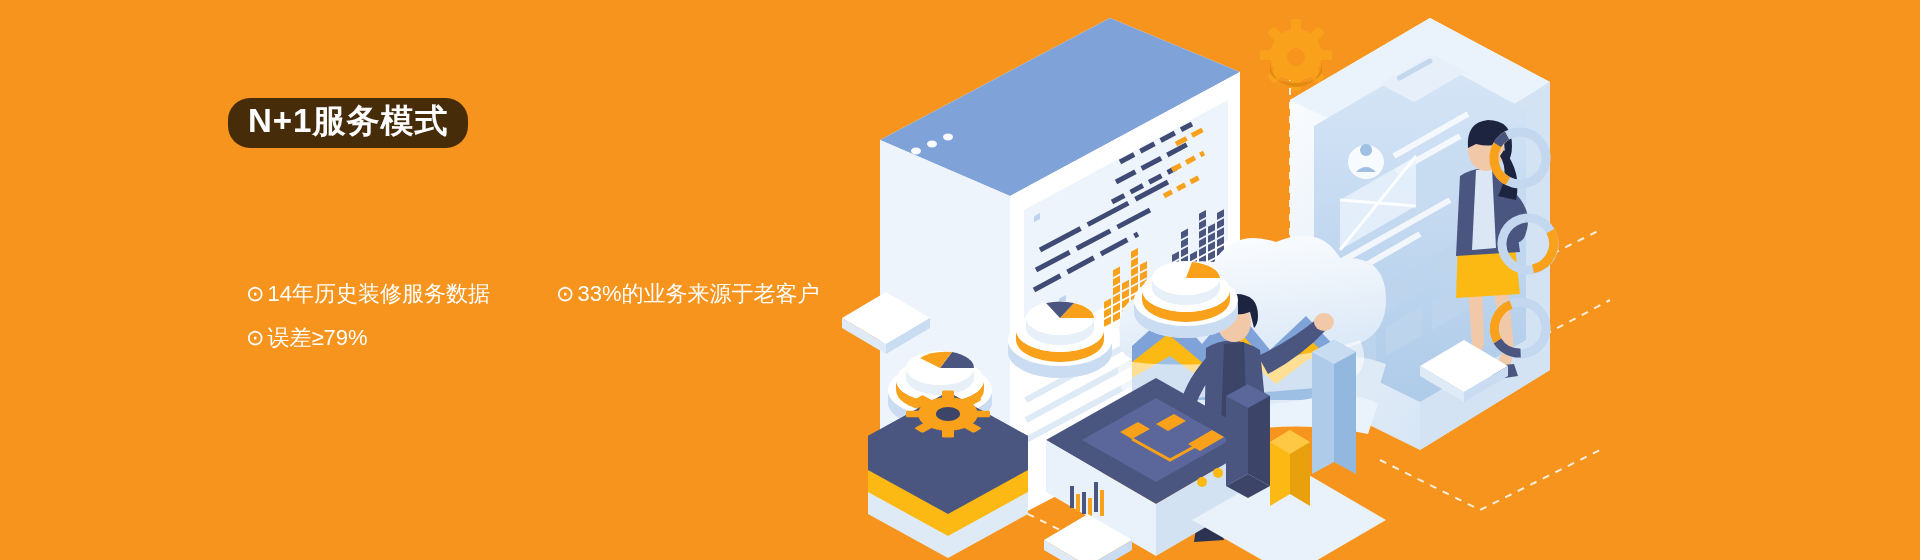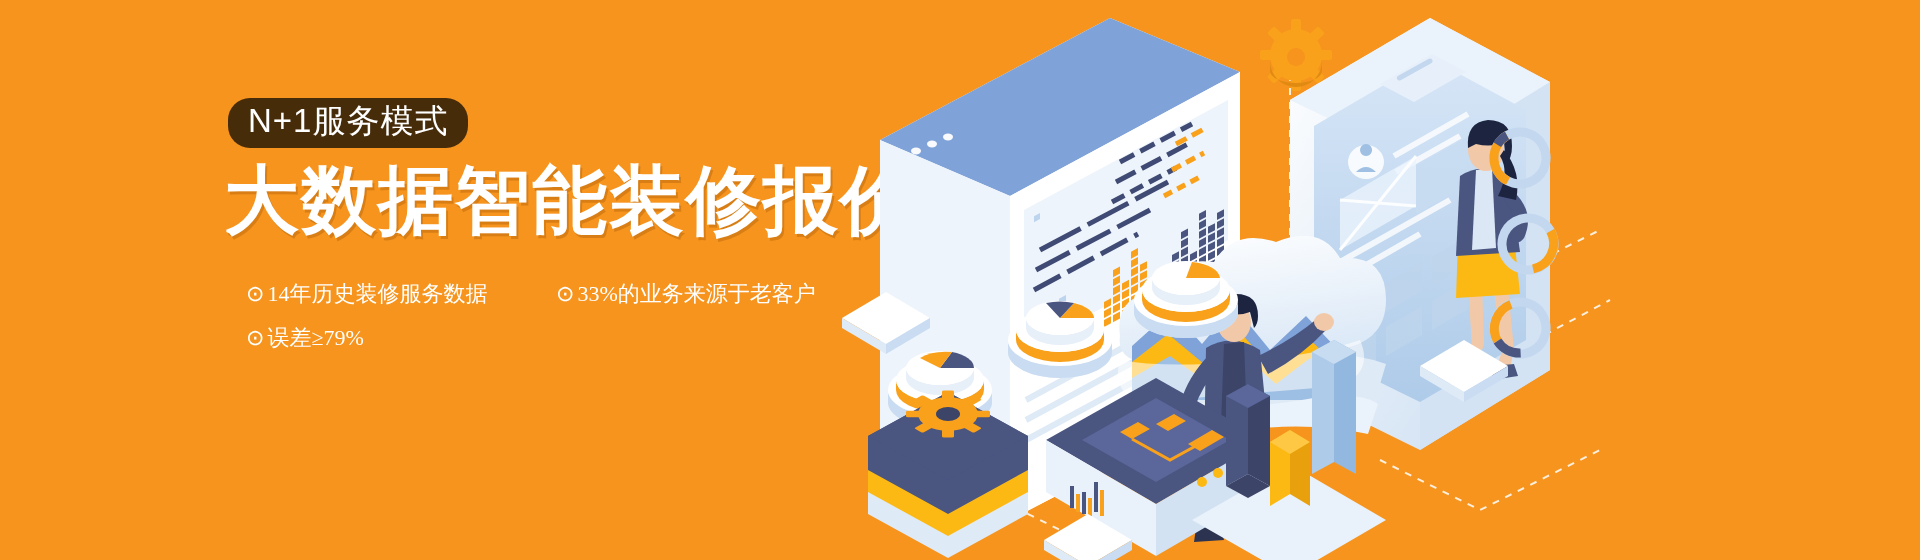--- a/index.html
+++ b/index.html
@@ -13,38 +13,38 @@
   }
 
   
   .copy{position:absolute;left:0;top:0;width:900px;height:560px;}
 
   .badge{
     position:absolute;left:228px;top:98px;
     background:#472c0a;color:#ffffff;
     padding:6px 20px 9px 20px;
     border-radius:22px;
-    font-size:33px;font-weight:normal;letter-spacing:1px;
+    font-size:33px;font-weight:bold;letter-spacing:1px;
     line-height:1.05;white-space:nowrap;
   }
 
   .headline{
     position:absolute;left:224px;top:163px;
     color:#ffffff;font-size:75px;font-weight:bold;
     letter-spacing:2px;white-space:nowrap;line-height:1;
     text-shadow:2px 3px 0 rgba(160,85,10,.35);
   }
 
   .bullets{
     position:absolute;left:246px;top:272px;
     width:620px;
   }
   .bul-col{
     position:absolute;top:0;
-    font-family:Liberation Serif, serif;
+    font-family:Liberation Sans, sans-serif;
     color:#ffffff;font-size:22px;line-height:44px;
     white-space:nowrap;
   }
   .bul-col.c1{left:0;}
   .bul-col.c2{left:310px;}
   .bul-row{display:block;}
   .bul-dot{margin-right:3px;}
 
   
   .art{position:absolute;left:820px;top:0;width:1100px;height:560px;}
@@ -52,21 +52,20 @@
 </style>
 </head>
 <body>
 
 <div class="banner">
 
   <div class="copy">
 
     <div class="badge">N+1服务模式</div>
 
-    <div class="headline">大数据智能装修报价</div>
 
     <div class="bullets">
 
       <div class="bul-col c1">
         <span class="bul-row"><span class="bul-dot">⊙</span><span>14年历史装修服务数据</span></span>
         <span class="bul-row"><span class="bul-dot">⊙</span><span>误差≥79%</span></span>
       </div>
 
       <div class="bul-col c2">
         <span class="bul-row"><span class="bul-dot">⊙</span><span>33%的业务来源于老客户</span></span>

